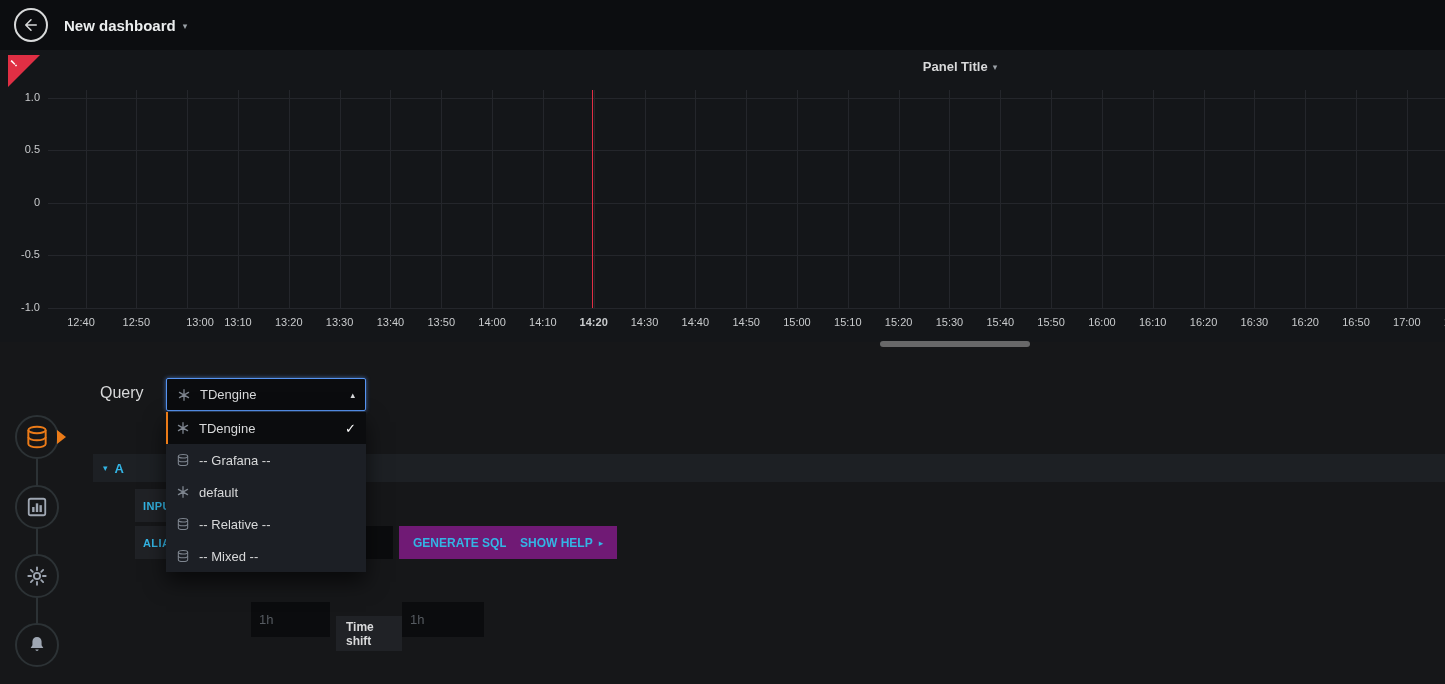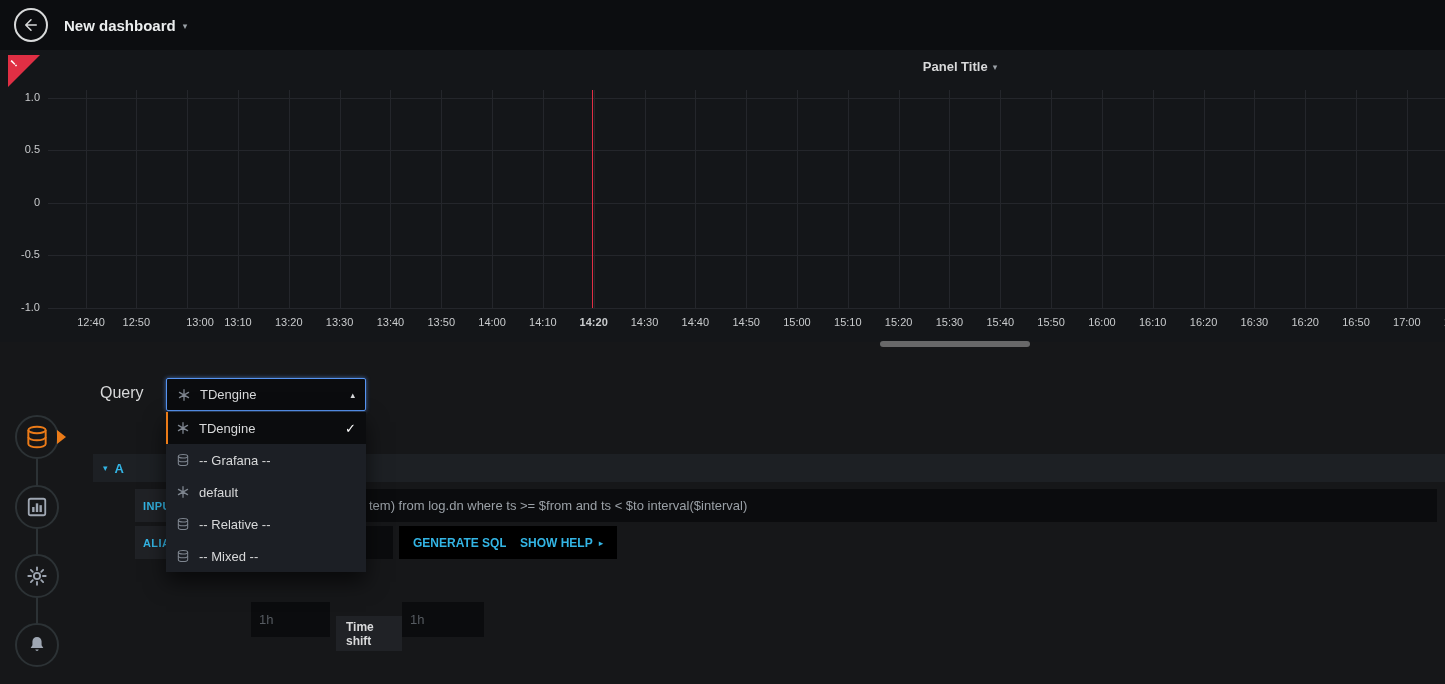--- a/index.html
+++ b/index.html
@@ -72,21 +72,21 @@
 
   .form-label{background:#202226;display:flex;align-items:center;box-sizing:border-box;font-weight:700;position:absolute;}
   .lbl-blue{color:#33b5e5;font-size:11px;letter-spacing:.4px;}
   .sql-label{left:135px;top:489px;width:70px;height:33px;padding-left:8px;overflow:hidden;white-space:nowrap;z-index:4;}
   .sql-input{position:absolute;left:206px;top:489px;right:8px;height:33px;background:#0b0c0e;
              display:flex;align-items:center;overflow:hidden;z-index:4;cursor:text;}
   .sql-text{margin-left:163px;font-size:13px;color:#9aa0a6;white-space:nowrap;}
 
   .alias-label{left:135px;top:526px;width:70px;height:33px;padding-left:8px;overflow:hidden;white-space:nowrap;z-index:4;}
   .alias-input{position:absolute;left:206px;top:526px;width:187px;height:33px;background:#0b0c0e;z-index:4;cursor:text;}
-  .link-btn{position:absolute;top:526px;height:33px;background:#000000;border:none;color:#33b5e5;
+  .link-btn{position:absolute;top:526px;height:33px;background:#701a75;border:none;color:#33b5e5;
             font-weight:700;font-size:12px;display:flex;align-items:center;gap:6px;padding:0 14px;
             cursor:pointer;font-family:inherit;z-index:4;}
   .link-btn .caret{font-size:9px;}
   .btn-generate{left:399px;}
   .btn-help{left:506px;}
 
   .time-label{height:35px;font-size:12px;color:#d8d9da;padding-left:10px;}
   .rel-label{left:113px;top:602px;width:138px;}
   .shift-label{left:336px;top:572px;width:66px;margin-top:44px;}
   .time-input{position:absolute;top:602px;height:35px;background:#0b0c0e;border:none;color:#d8d9da;
@@ -128,21 +128,21 @@
         <div class="ylab" style="top: 2.5px;">1.0</div>
         <div class="hline" style="top: 62px;"></div>
         <div class="ylab" style="top: 55px;">0.5</div>
         <div class="hline" style="top: 114.5px;"></div>
         <div class="ylab" style="top: 107.5px;">0</div>
         <div class="hline" style="top: 167px;"></div>
         <div class="ylab" style="top: 160px;">-0.5</div>
         <div class="hline" style="top: 219.5px;"></div>
         <div class="ylab" style="top: 212.5px;">-1.0</div>
         <div class="vline" style="left: 85.5px;"></div>
-        <div class="xlab" style="left: 91px;">12:40</div>
+        <div class="xlab" style="left: 81px;">12:40</div>
         <div class="vline" style="left: 136.32px;"></div>
         <div class="xlab" style="left: 136.32px;">12:50</div>
         <div class="vline" style="left: 187.14px;"></div>
         <div class="xlab" style="left: 200px;">13:00</div>
         <div class="vline" style="left: 237.96px;"></div>
         <div class="xlab" style="left: 237.96px;">13:10</div>
         <div class="vline" style="left: 288.78px;"></div>
         <div class="xlab" style="left: 288.78px;">13:20</div>
         <div class="vline" style="left: 339.6px;"></div>
         <div class="xlab" style="left: 339.6px;">13:30</div>
@@ -288,23 +288,20 @@
         <span>-- Mixed --</span>
       </div>
     </div>
 
   <div class="row-a-header">
     <span class="caret">▾</span>
     <span>A</span>
   </div>
 
   <div class="form-label sql-label lbl-blue">INPUT SQL</div>
-  <div class="sql-input">
-    <span class="sql-text">tem)  from log.dn where ts &gt;= $from and ts &lt; $to interval($interval)</span>
-  </div>
 
   <div class="form-label alias-label lbl-blue">ALIAS BY</div>
   <div class="alias-input"></div>
   <button class="link-btn btn-generate">
     <span>GENERATE SQL</span>
     <span class="caret">▸</span>
   </button>
   <button class="link-btn btn-help">
     <span>SHOW HELP</span>
     <span class="caret">▸</span>

